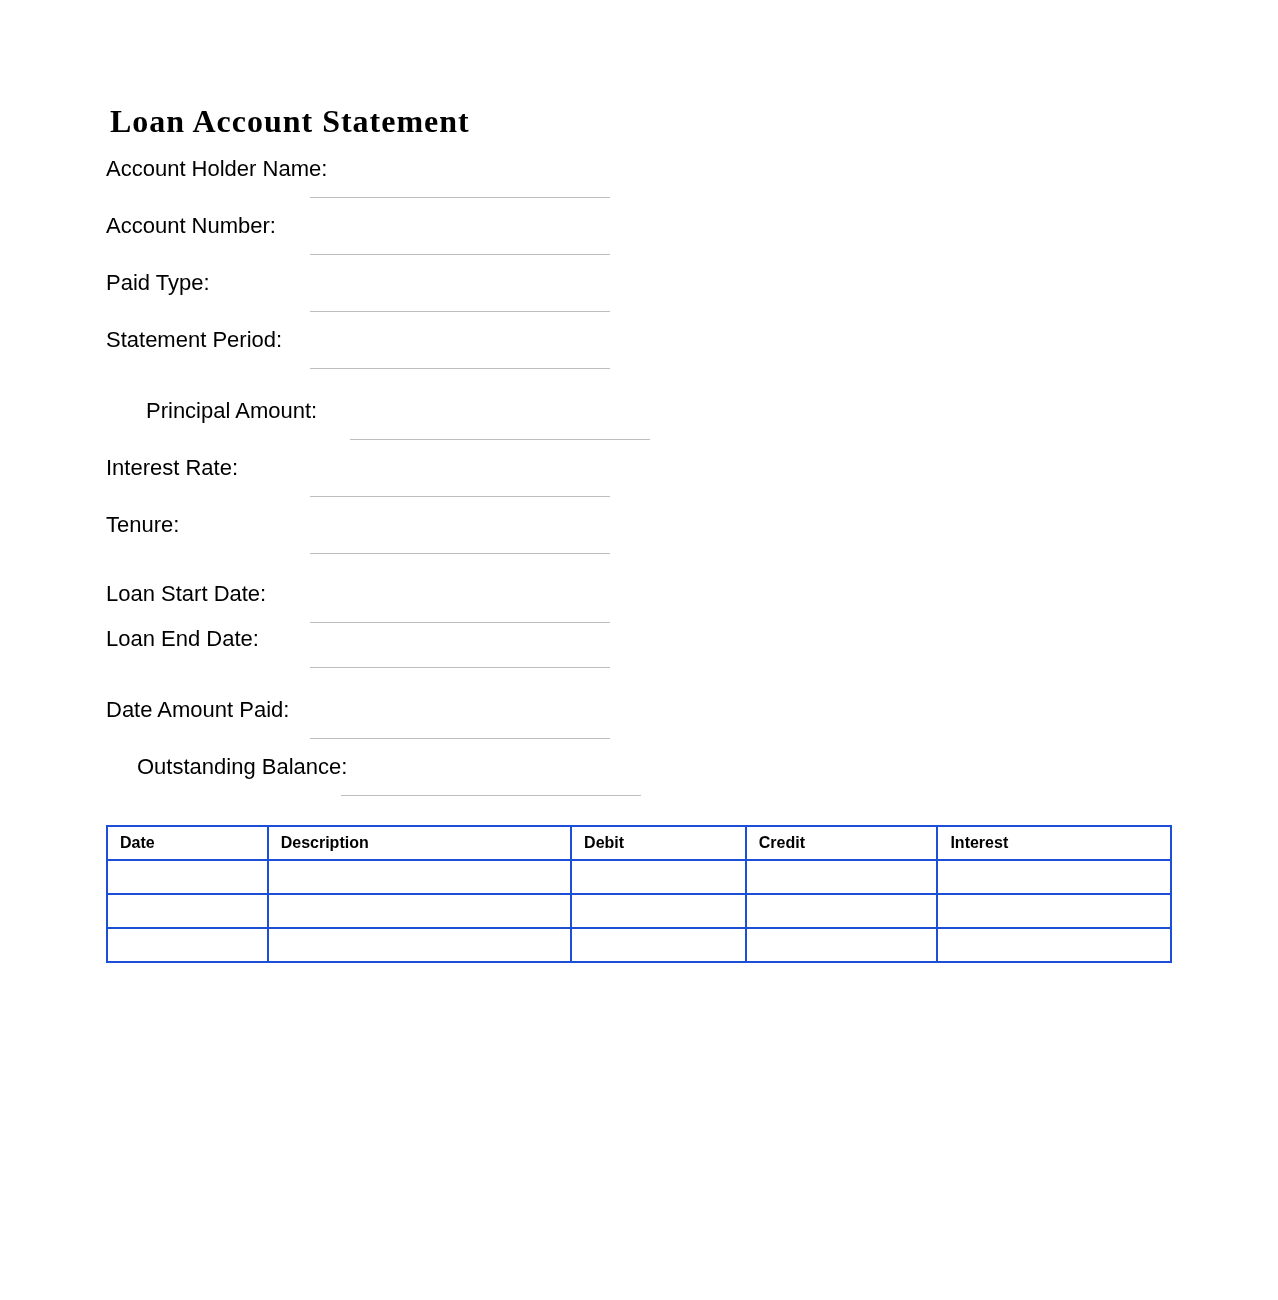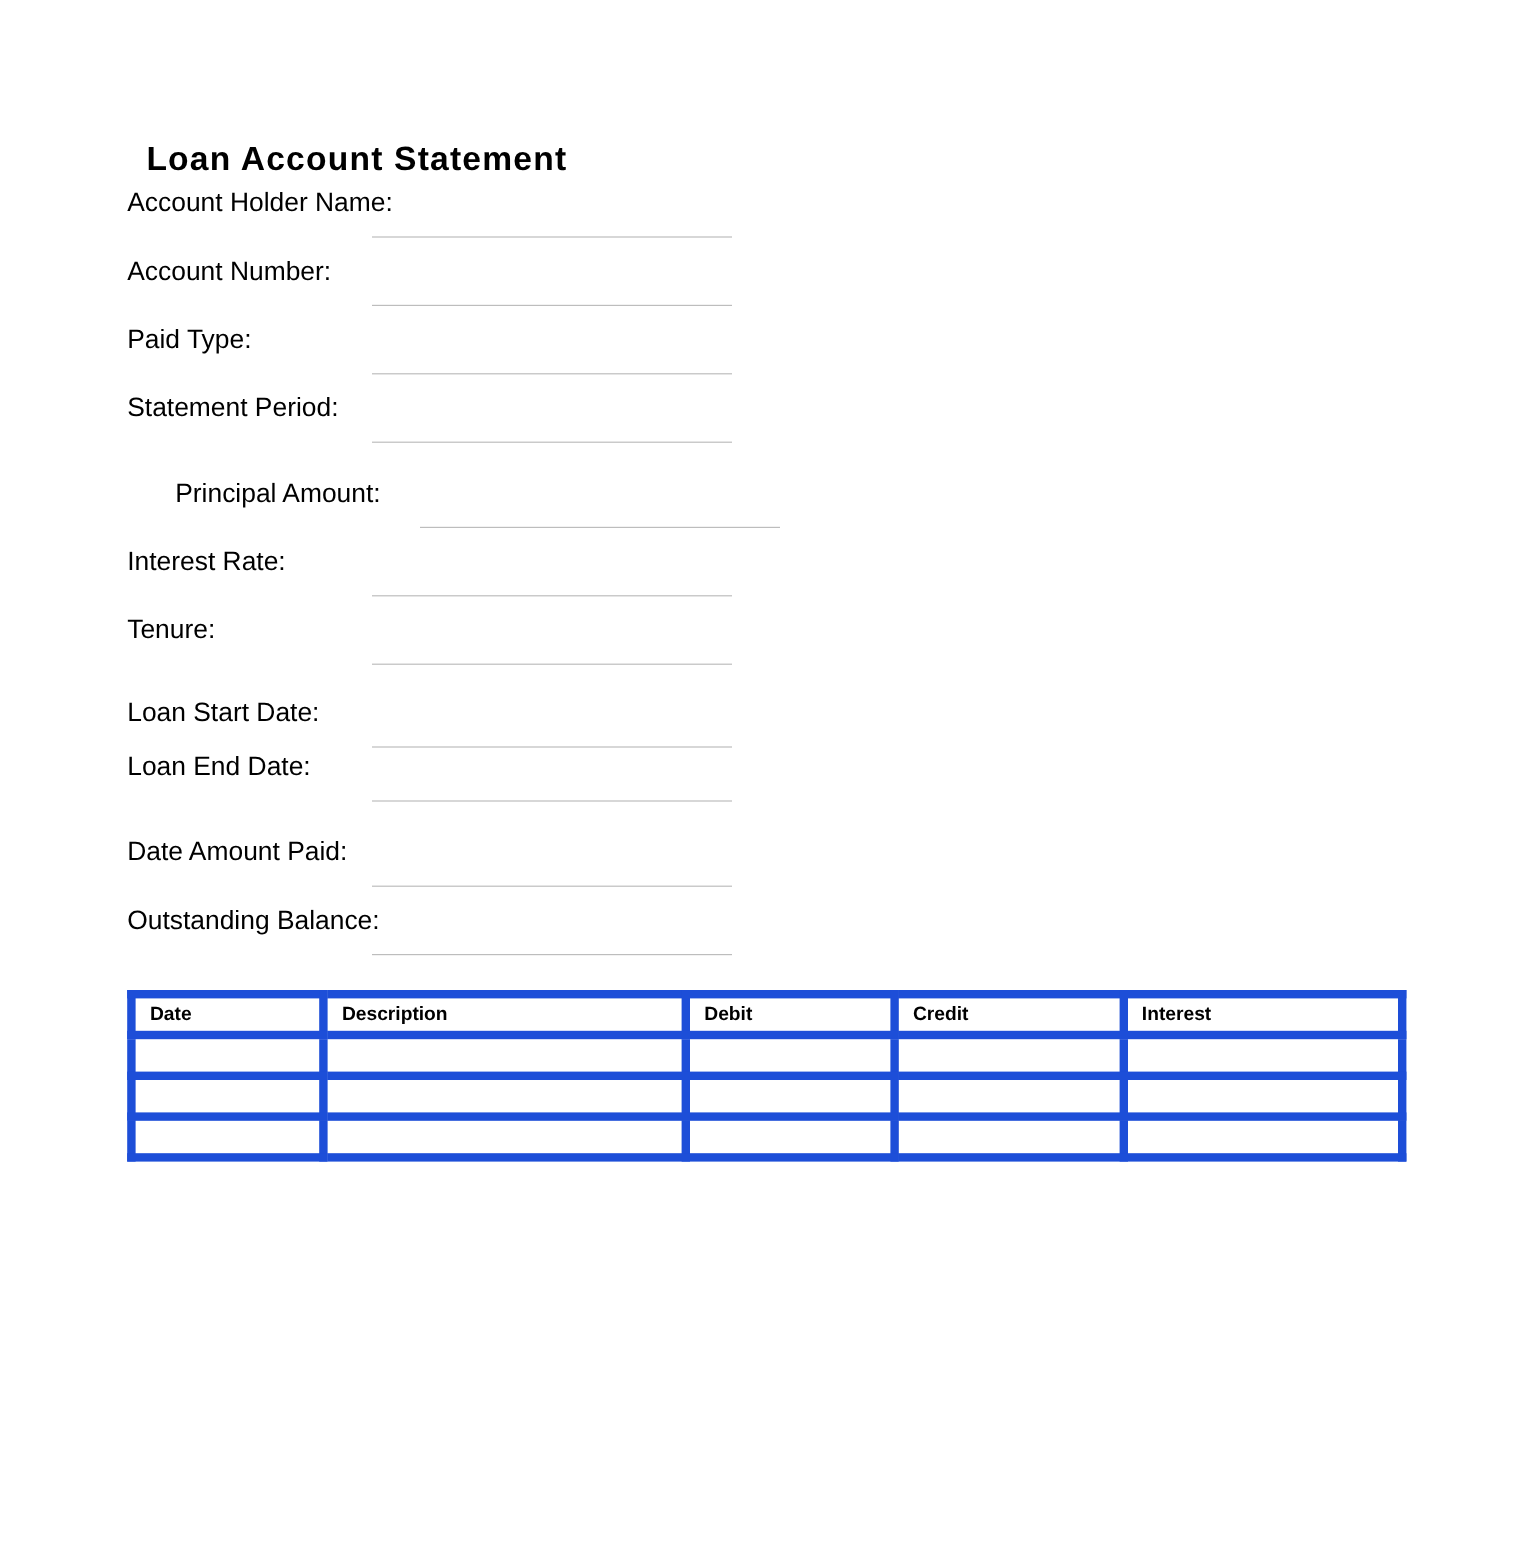--- a/index.html
+++ b/index.html
@@ -1,22 +1,22 @@
 <!DOCTYPE html>
 <html><head>
   <meta charset="utf-8">
   <style>
     html, body { margin: 0; padding: 0; background: #ffffff; }
     body { width: 1278px; height: 1300px; position: relative; font-family: "Liberation Sans", sans-serif; color: #000; }
-    .title { position: absolute; left: 106px; top: 102px; font-size: 28px; font-weight: bold; letter-spacing: 1px; margin: 16px; line-height: 30px; }
+    .title { position: absolute; left: 106px; top: 102px; font-size: 32px; font-weight: bold; letter-spacing: 1px; margin: 4px; line-height: 30px; font-family: Liberation Serif, serif; }
     .row { position: absolute; left: 106px; width: 504px; height: 40px; }
     .row .label { position: absolute; left: 0; top: 0; font-size: 22px; line-height: 20px; }
     .row .line { position: absolute; left: 204px; top: 14px; width: 300px; height: 24px; border: none; border-bottom: 1px solid #bdbdbd; background: transparent; outline: none; font-family: "Liberation Sans", sans-serif; font-size: 15px; padding: 0; }
     table.ledger { position: absolute; left: 106px; top: 825px; width: 1066px; border-collapse: collapse; }
-    table.ledger th, table.ledger td { border: 7px solid #1d4ed8; height: 34px; padding: 0 12px; text-align: left; font-size: 16px; box-sizing: border-box; }
+    table.ledger th, table.ledger td { border: 2px solid #1d4ed8; height: 34px; padding: 0 12px; text-align: left; font-size: 16px; box-sizing: border-box; }
     table.ledger th { font-weight: bold; }
   </style>
 </head>
 <body>
 
 <h1 class="title">Loan Account Statement</h1>
 
 <div class="row" style="top:159px;">
   <span class="label">Account Holder Name:</span>
   <input class="line" type="text" value="" style="">
@@ -52,21 +52,21 @@
 </div>
 <div class="row" style="top:629px;">
   <span class="label">Loan End Date:</span>
   <input class="line" type="text" value="" style="">
 </div>
 
 <div class="row" style="top:700px;">
   <span class="label">Date Amount Paid:</span>
   <input class="line" type="text" value="" style="">
 </div>
-<div class="row" style="top:757px;">
+<div class="row" style="top:757px;margin-left:31px;">
   <span class="label">Outstanding Balance:</span>
   <input class="line" type="text" value="" style="">
 </div>
 
 <table class="ledger">
   <colgroup>
     <col style="width:161px">
     <col style="width:304px">
     <col style="width:175px">
     <col style="width:192px">

